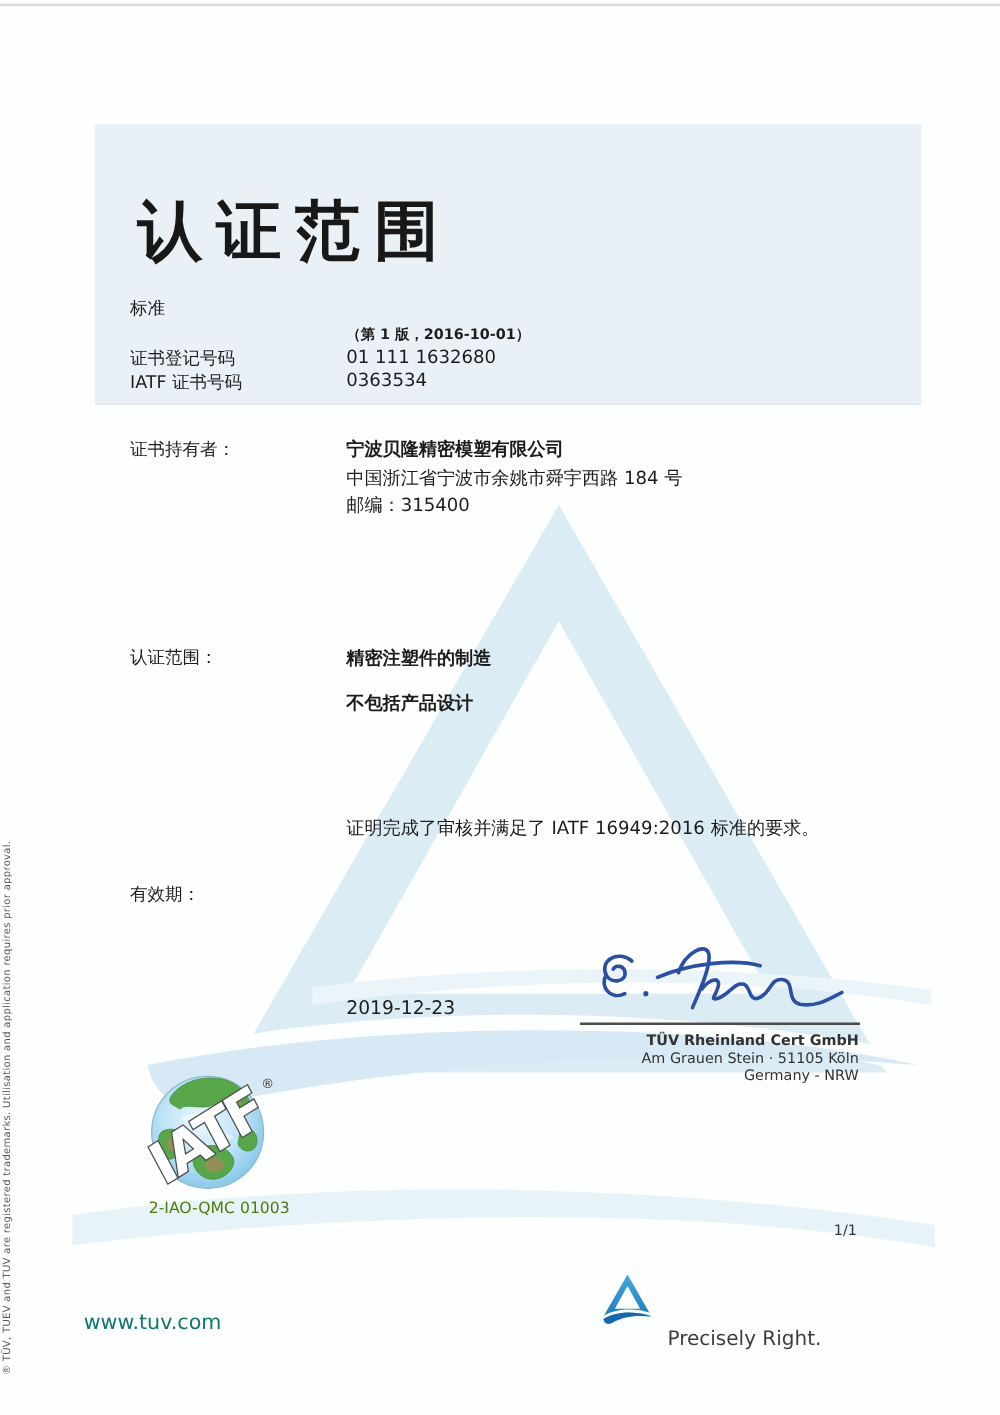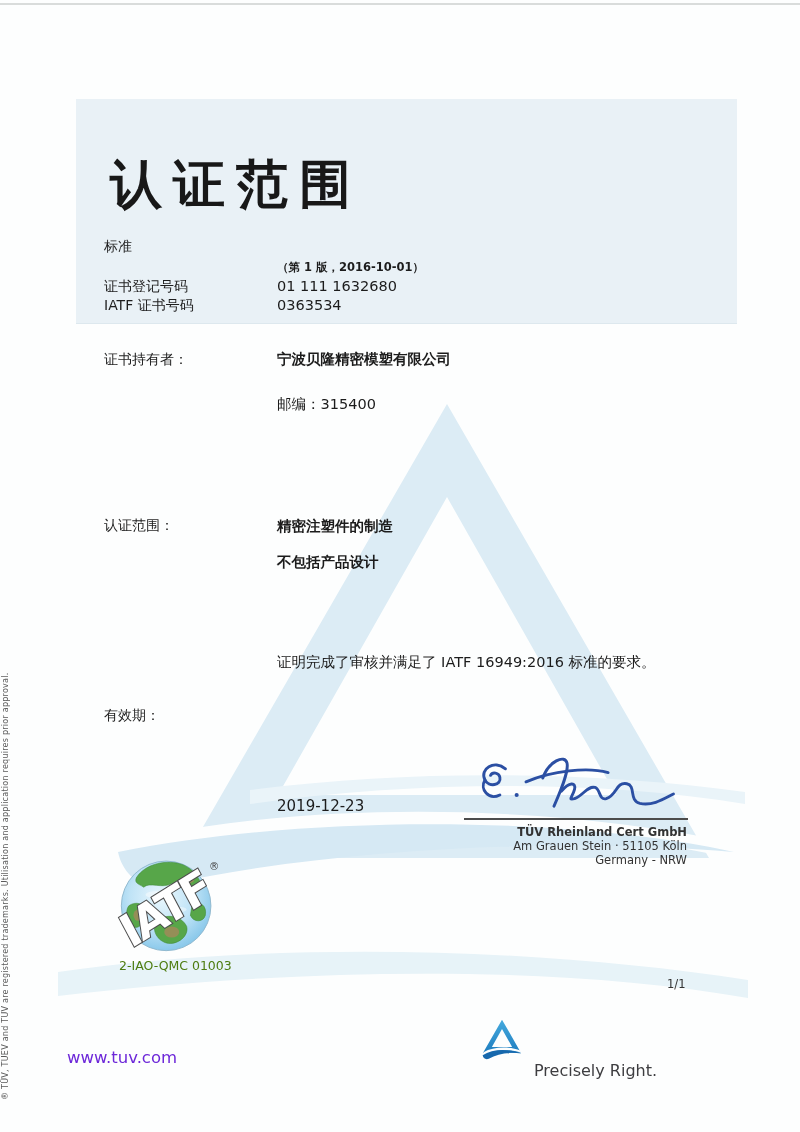--- a/index.html
+++ b/index.html
@@ -42,21 +42,21 @@
   .signature-line{left:464px;top:818px;width:224px;height:2px;background:#4c4c4c;z-index:2;}
   .issuer{right:113px;font-size:11.5px;color:#323232;line-height:14px;z-index:2;}
   .issuer-name{top:825px;font-weight:600;}
   .issuer-address{top:839px;}
   .issuer-region{top:853px;}
   
   .iatf-logo{left:106px;top:848px;width:124px;height:112px;z-index:2;}
   .iatf-code{left:119px;top:958px;font-size:12.5px;color:#4d7c0f;z-index:2;}
   
   .page-number{left:667px;top:977px;font-size:11.5px;color:#333;z-index:2;}
-  .website{left:67px;top:1048px;font-size:16.5px;color:#6d28d9;z-index:2;}
+  .website{left:67px;top:1048px;font-size:16.5px;color:#0f766e;z-index:2;}
   .brand-logo{left:480px;top:1016px;width:44px;height:46px;z-index:2;}
   .brand-wordmark{left:532px;top:1029px;font-size:24px;color:#3d3d40;letter-spacing:.2px;z-index:2;}
   .brand-wordmark .bold{font-weight:700;}
   .brand-wordmark .reg{font-size:11px;vertical-align:10px;}
   .brand-tagline{left:534px;top:1061px;font-size:16px;color:#3d3d40;z-index:2;}
 </style>
 </head>
 <body>
 
 <div class="page">
@@ -79,20 +79,21 @@
   <div class="abs lbl standard-label">标准</div>
   <div class="abs val standard-edition">（第 1 版，2016-10-01）</div>
 
   <div class="abs lbl registration-label">证书登记号码</div>
   <div class="abs val registration-value">01 111 1632680</div>
   <div class="abs lbl iatf-number-label">IATF 证书号码</div>
   <div class="abs val iatf-number-value">0363534</div>
 
   <div class="abs lbl holder-label">证书持有者：</div>
   <div class="abs val b holder-name">宁波贝隆精密模塑有限公司</div>
+  <div class="abs val holder-address">中国浙江省宁波市余姚市舜宇西路 184 号</div>
   <div class="abs val holder-postal">邮编：315400</div>
 
   <div class="abs lbl scope-label">认证范围：</div>
   <div class="abs val b scope-line1">精密注塑件的制造</div>
   <div class="abs val b scope-line2">不包括产品设计</div>
 
   <div class="abs val statement">证明完成了审核并满足了 IATF 16949:2016 标准的要求。</div>
   <div class="abs lbl validity-label">有效期：</div>
   <div class="abs val issue-date">2019-12-23</div>
 

